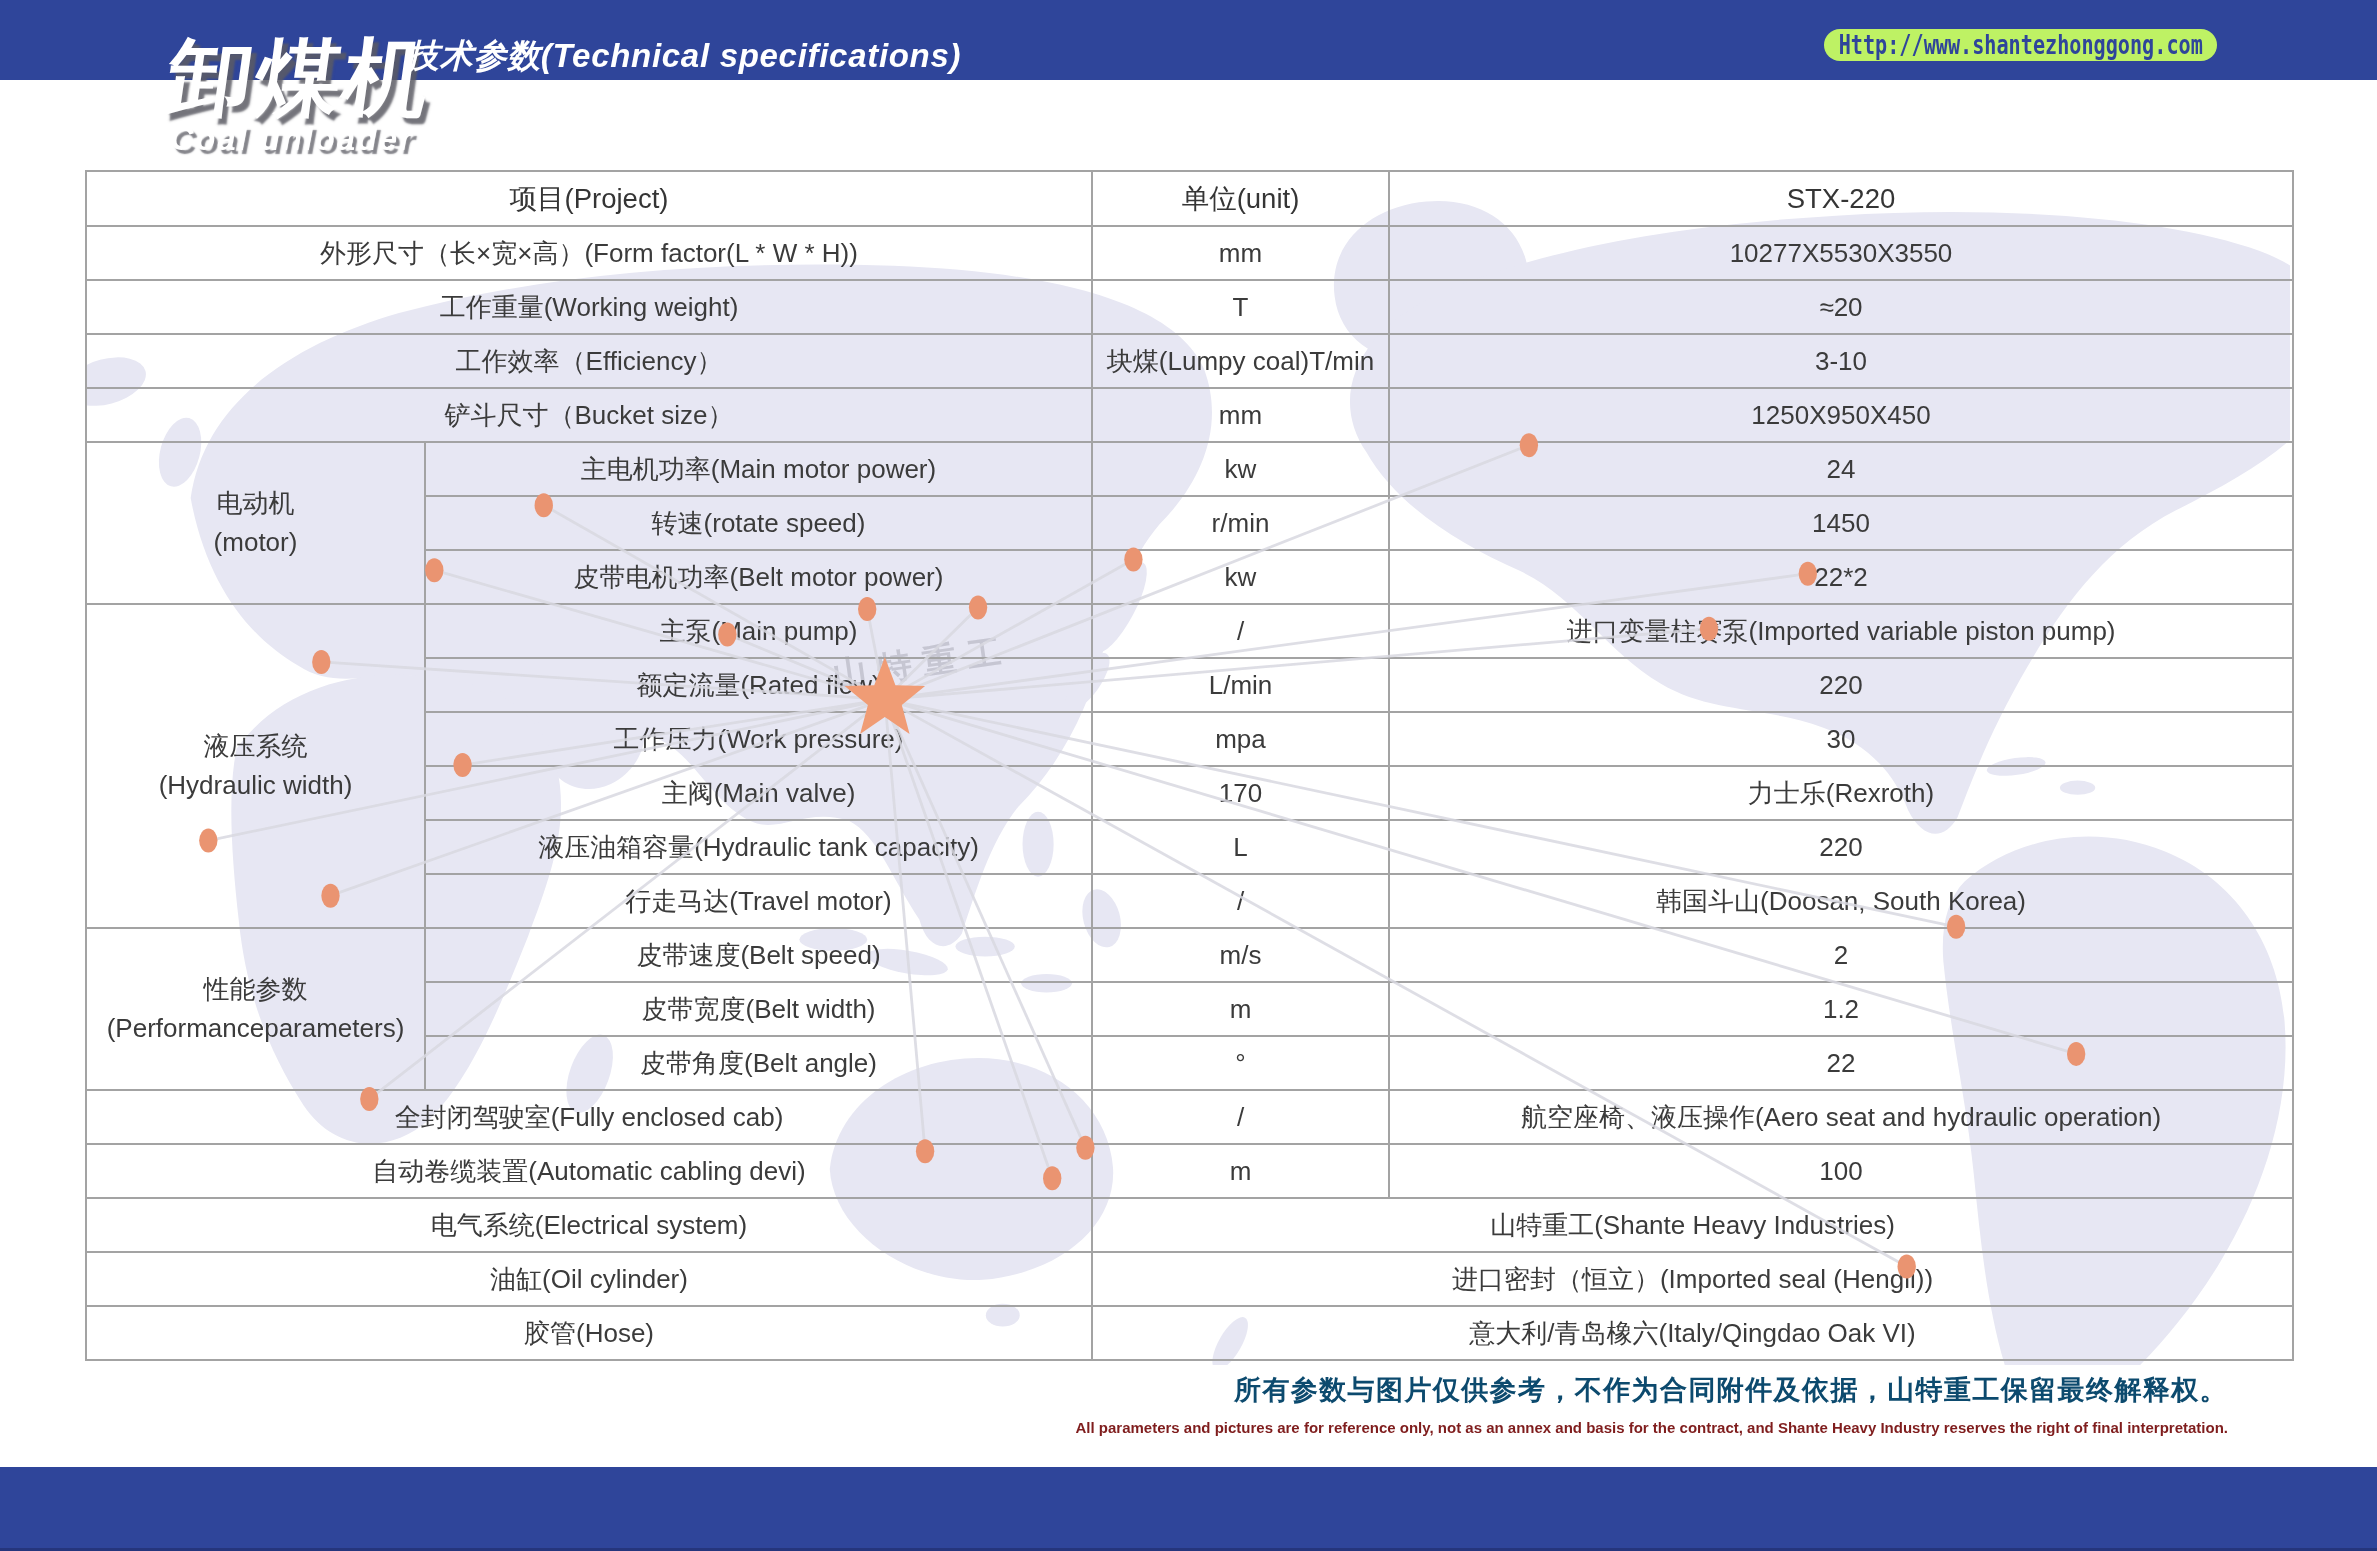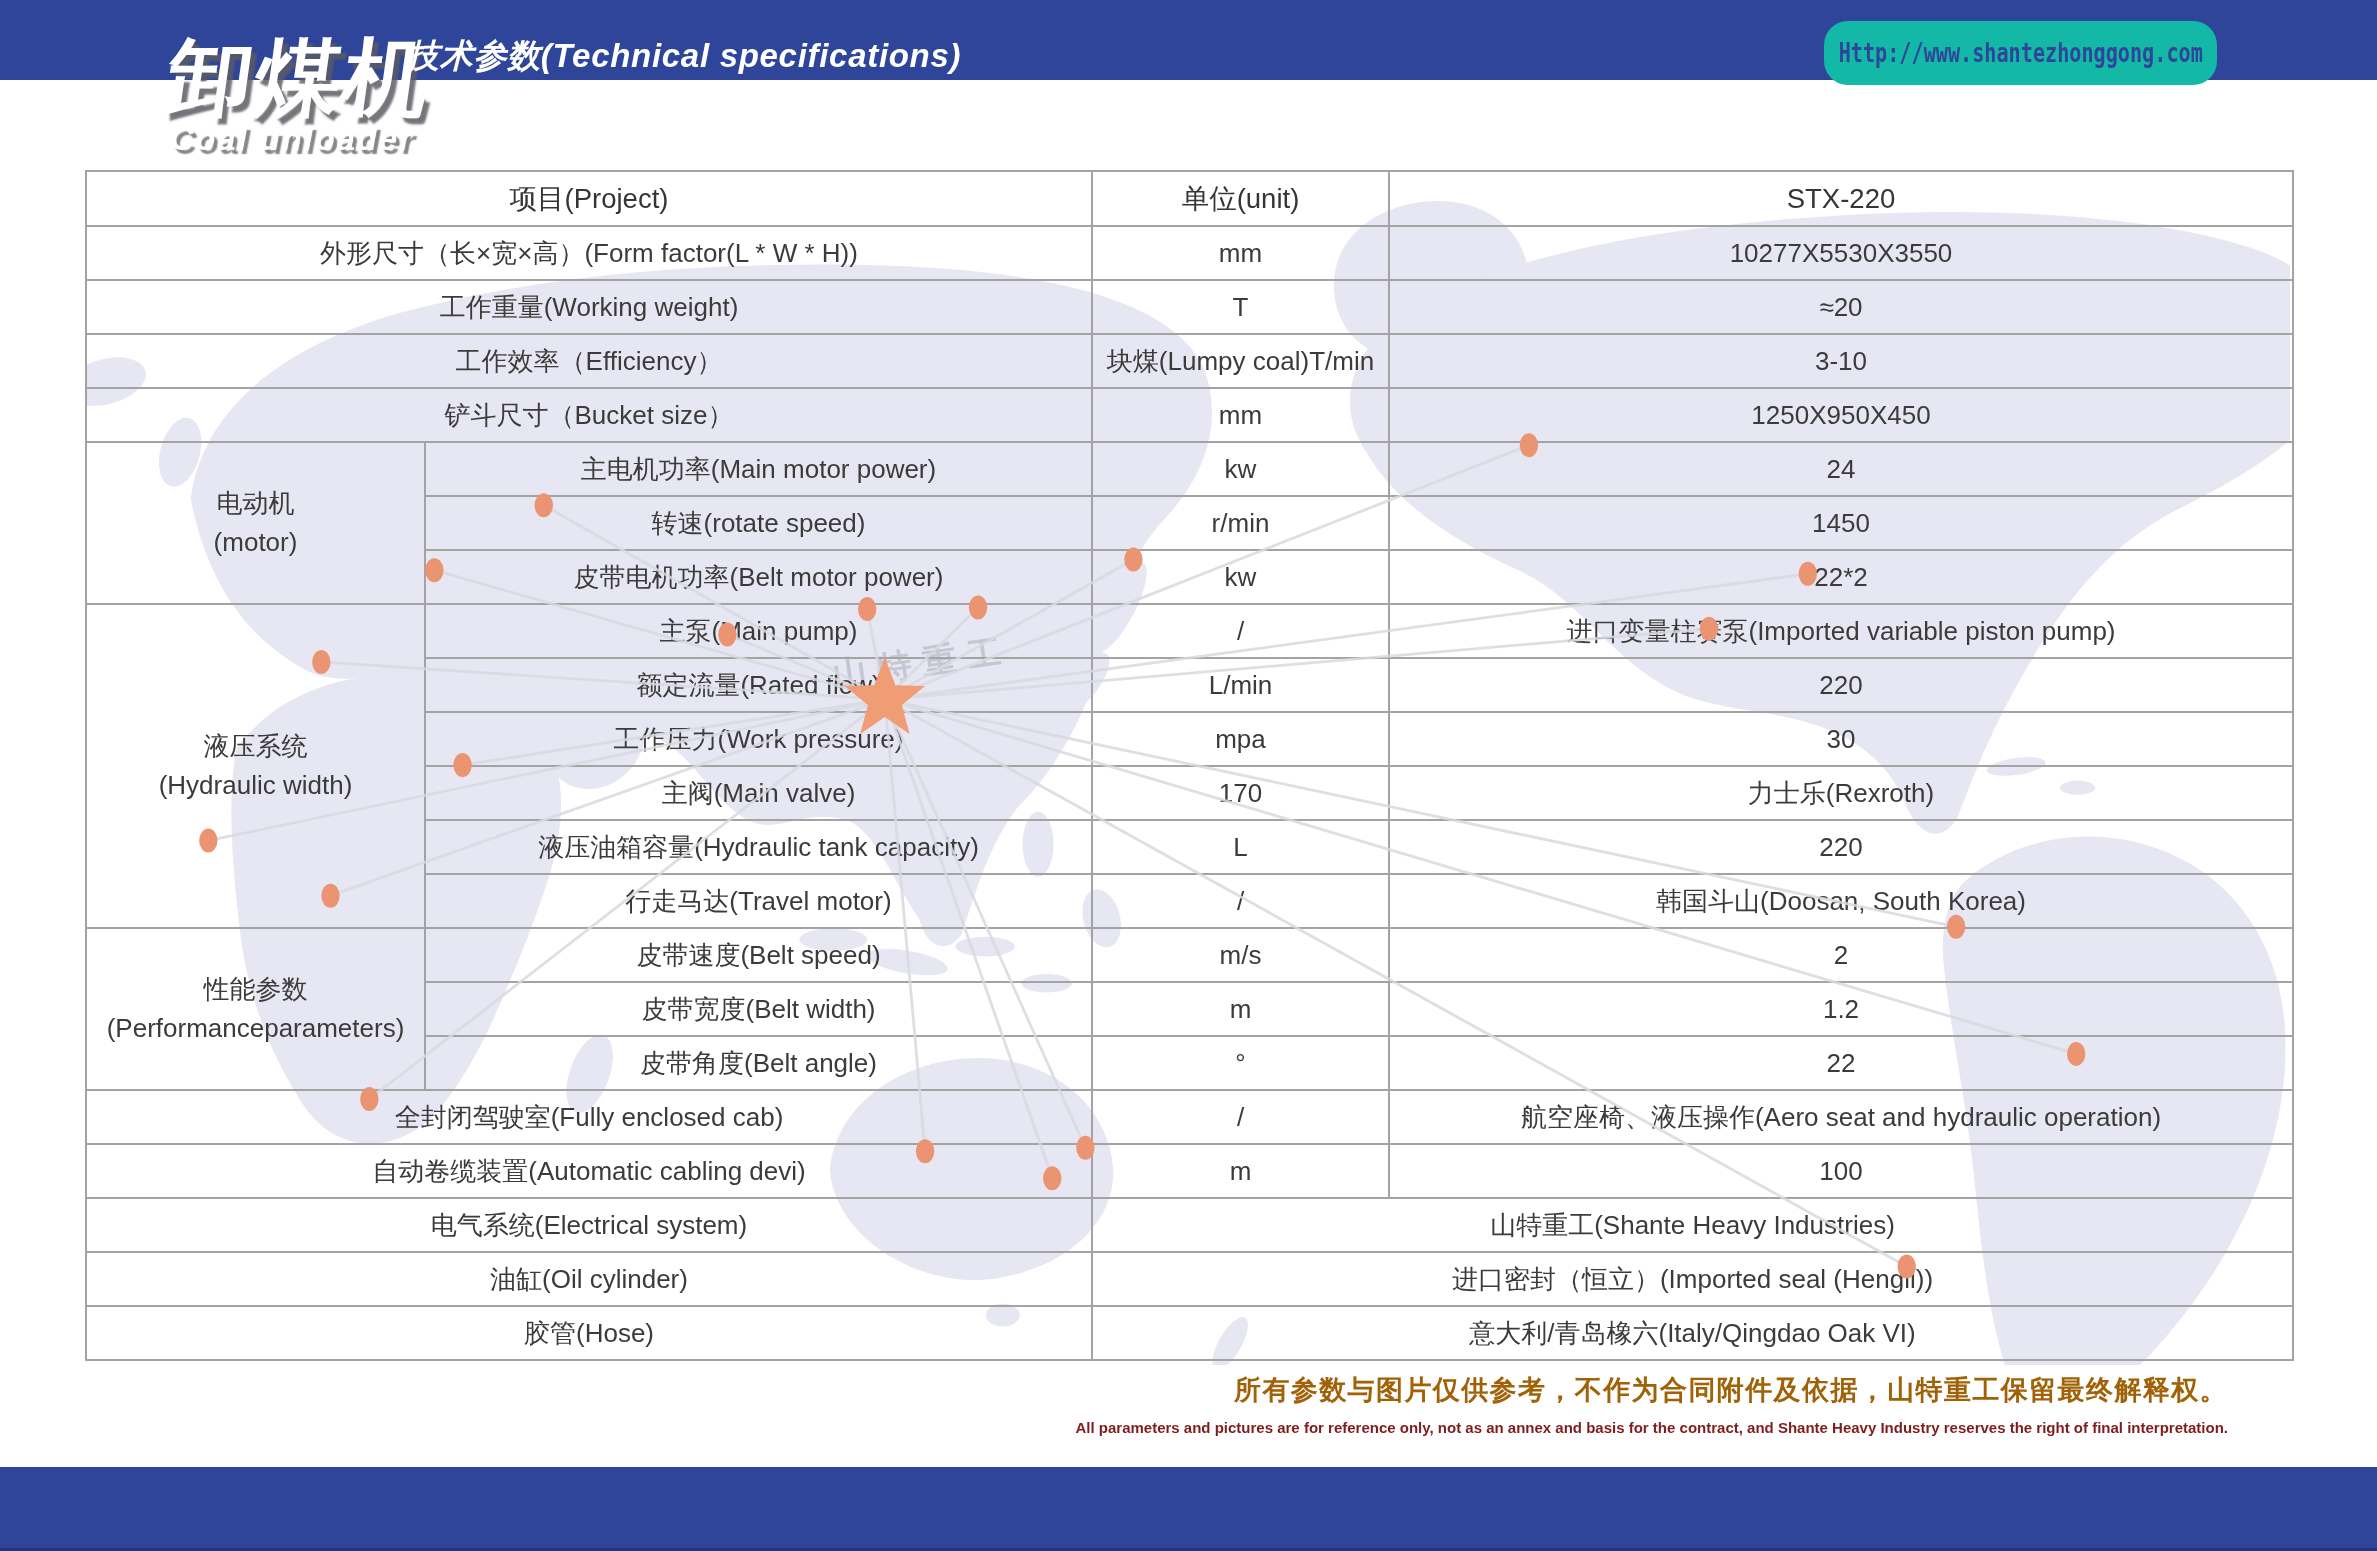--- a/index.html
+++ b/index.html
@@ -22,22 +22,22 @@
     font-size:32.5px;font-weight:bold;font-style:italic;color:#ffffff;letter-spacing:2.1px;
     text-shadow:3.5px 3.5px 1.4px rgba(125,125,132,0.95);
     white-space:nowrap;
   }
   .page-title{
     position:absolute;left:406px;top:34px;z-index:5;
     font-size:33px;font-weight:bold;font-style:italic;color:#ffffff;
     letter-spacing:0.7px;white-space:nowrap;
   }
   .url-box{
-    position:absolute;left:1824px;top:21px;width:393px;height:64px;z-index:5;
-    background:#14b8a6;border-radius:24px;
+    position:absolute;left:1824px;top:29px;width:393px;height:32px;z-index:5;
+    background:#bef264;border-radius:24px;
     display:flex;align-items:center;justify-content:center;
   }
   .url-text{
     font-family:"DejaVu Sans Mono","Liberation Mono",monospace;
     font-weight:bold;font-size:24px;color:#2f459a;white-space:nowrap;
     transform:scale(0.84,1.12);
   }
   
   .map-clip{position:absolute;left:87px;top:172px;width:2203px;height:1193px;overflow:hidden;z-index:0;}
   .map-clip svg{position:absolute;left:-87px;top:-172px;}
@@ -55,21 +55,21 @@
     background:transparent;white-space:nowrap;
   }
   table.spec tr{height:54px;}
   table.spec tr.hdr{height:55px;}
   tr.hdr td{font-size:27.5px;color:#353535;}
   td.lbl-left{text-align:left;padding-left:109px;}
   td.unit{font-size:24px;}
   td.grp{font-size:25px;line-height:1.5;white-space:normal;}
   
   .disclaimer{position:absolute;top:1372px;right:149px;text-align:right;z-index:4;}
-  .disclaimer .cn{font-size:27px;font-weight:bold;color:#a16207;letter-spacing:1.4px;white-space:nowrap;}
+  .disclaimer .cn{font-size:27px;font-weight:bold;color:#0c4a6e;letter-spacing:1.4px;white-space:nowrap;}
   .disclaimer .en{font-size:15px;font-weight:bold;color:#7f1d1d;margin-top:11px;white-space:nowrap;}
   
   .footer-bar{position:absolute;left:0;bottom:0;width:2377px;height:85px;background:#2f459a;}
   .footer-strip{position:absolute;left:0;bottom:0;width:2377px;height:4.2px;background:#25357c;}
 </style>
 </head>
 <body>
 
 <div class="header-bar"></div>
 <div class="logo-cn">卸煤机</div>

